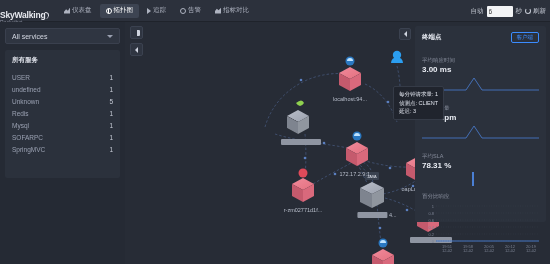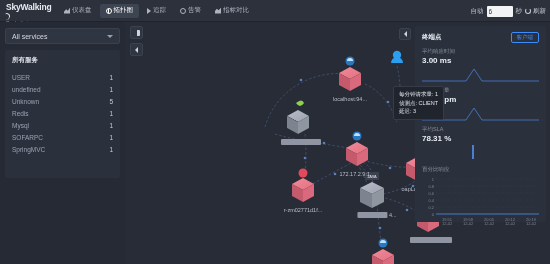--- a/index.html
+++ b/index.html
@@ -11,21 +11,21 @@
   }
   .app { position: relative; width: 550px; height: 264px; background: #252a34; }
 
   
   .header {
     height: 22px; background: #2c313c;
     display: flex; align-items: center;
     border-bottom: 1px solid #1f232b;
     position: relative;
   }
-  .logo-wrap { width: 52px; padding-left: 6px; line-height: 1; margin-top: 8px; }
+  .logo-wrap { width: 52px; padding-left: 0; line-height: 1; margin-top: 8px; }
   .logo-main {
     font-size: 8.5px; font-weight: bold; color: #e8eaf0;
     letter-spacing: -0.2px; position: relative; display: inline-block;
   }
   .logo-hook {
     display: inline-block; width: 5px; height: 7px;
     border: 1.4px solid #d9dbe3; border-left: none; border-bottom: none;
     border-top-right-radius: 5px; border-bottom-right-radius: 5px;
     transform: translateY(1px) rotate(8deg); margin-left: -1px;
   }
@@ -151,21 +151,21 @@
   .collapse-chev {
     width: 0; height: 0; border-top: 3px solid transparent;
     border-bottom: 3px solid transparent; border-right: 3.5px solid #cfd4df;
   }
   .metrics-head { display: flex; justify-content: space-between; align-items: center; }
   .metrics-title { font-size: 6.5px; font-weight: bold; color: #e6e9f1; }
   .client-btn {
     font-size: 5.5px; color: #3b8cff; border: 1px solid #3b8cff;
     border-radius: 2px; padding: 1px 5px; cursor: pointer;
   }
-  .metric-block { margin-top: 5px; }
+  .metric-block { margin-top: 14px; }
   .metric-label { font-size: 5.5px; color: #878d9c; }
   .metric-value { font-size: 8px; font-weight: bold; color: #e9ecf3; margin-top: 1px; }
   .spark { display: block; width: 100%; height: 16px; margin-top: 1px; }
 
   .chart-wrap { margin-top: 6px; }
   .chart-title { font-size: 5.5px; color: #878d9c; margin-bottom: 2px; }
   .chart { display: block; width: 100%; height: 50px; }
   .tick { font-size: 4px; fill: #7a8091; font-family: "Liberation Sans", sans-serif; }
 </style>
 </head>

